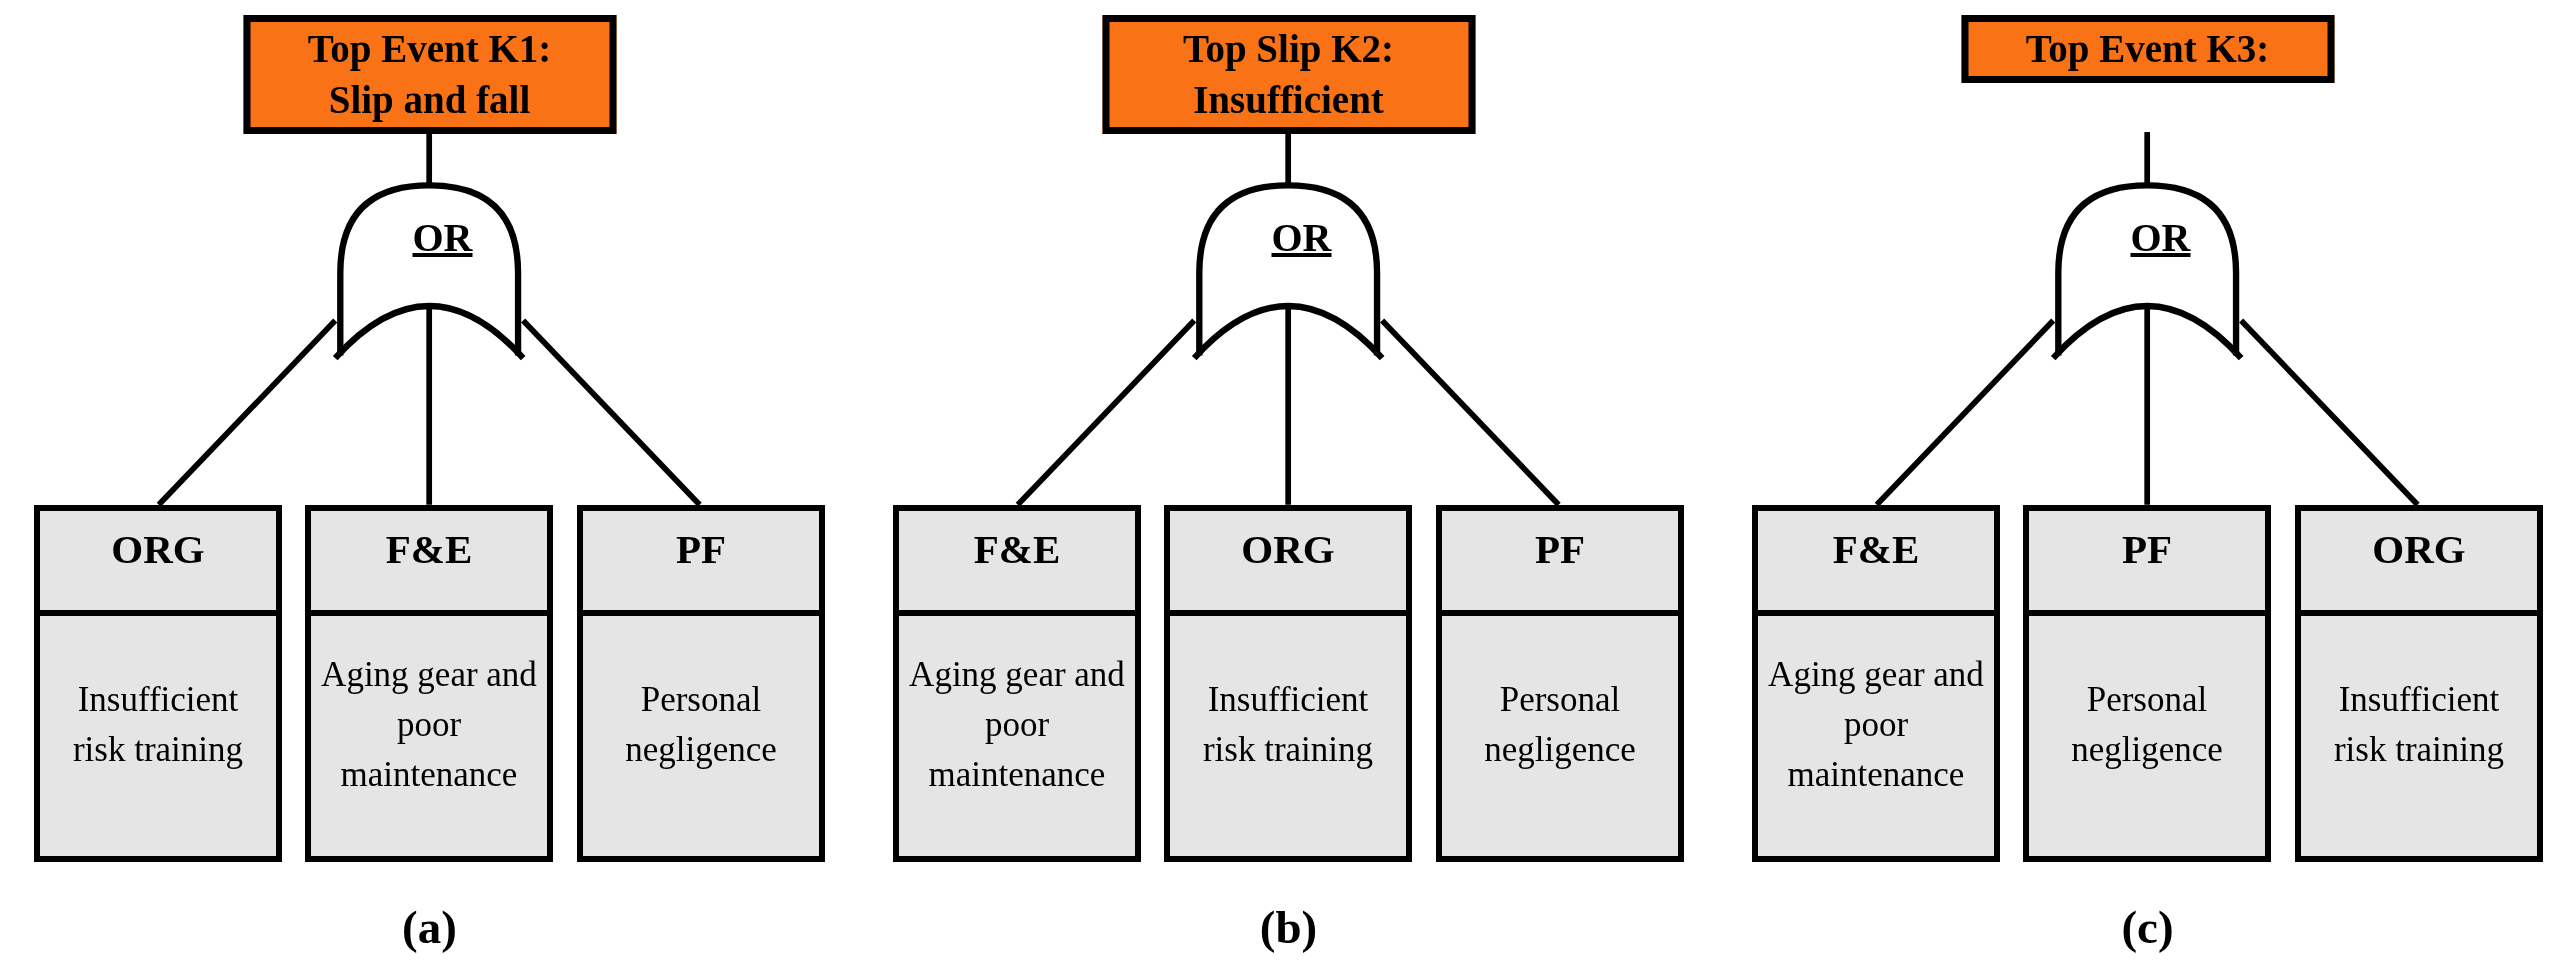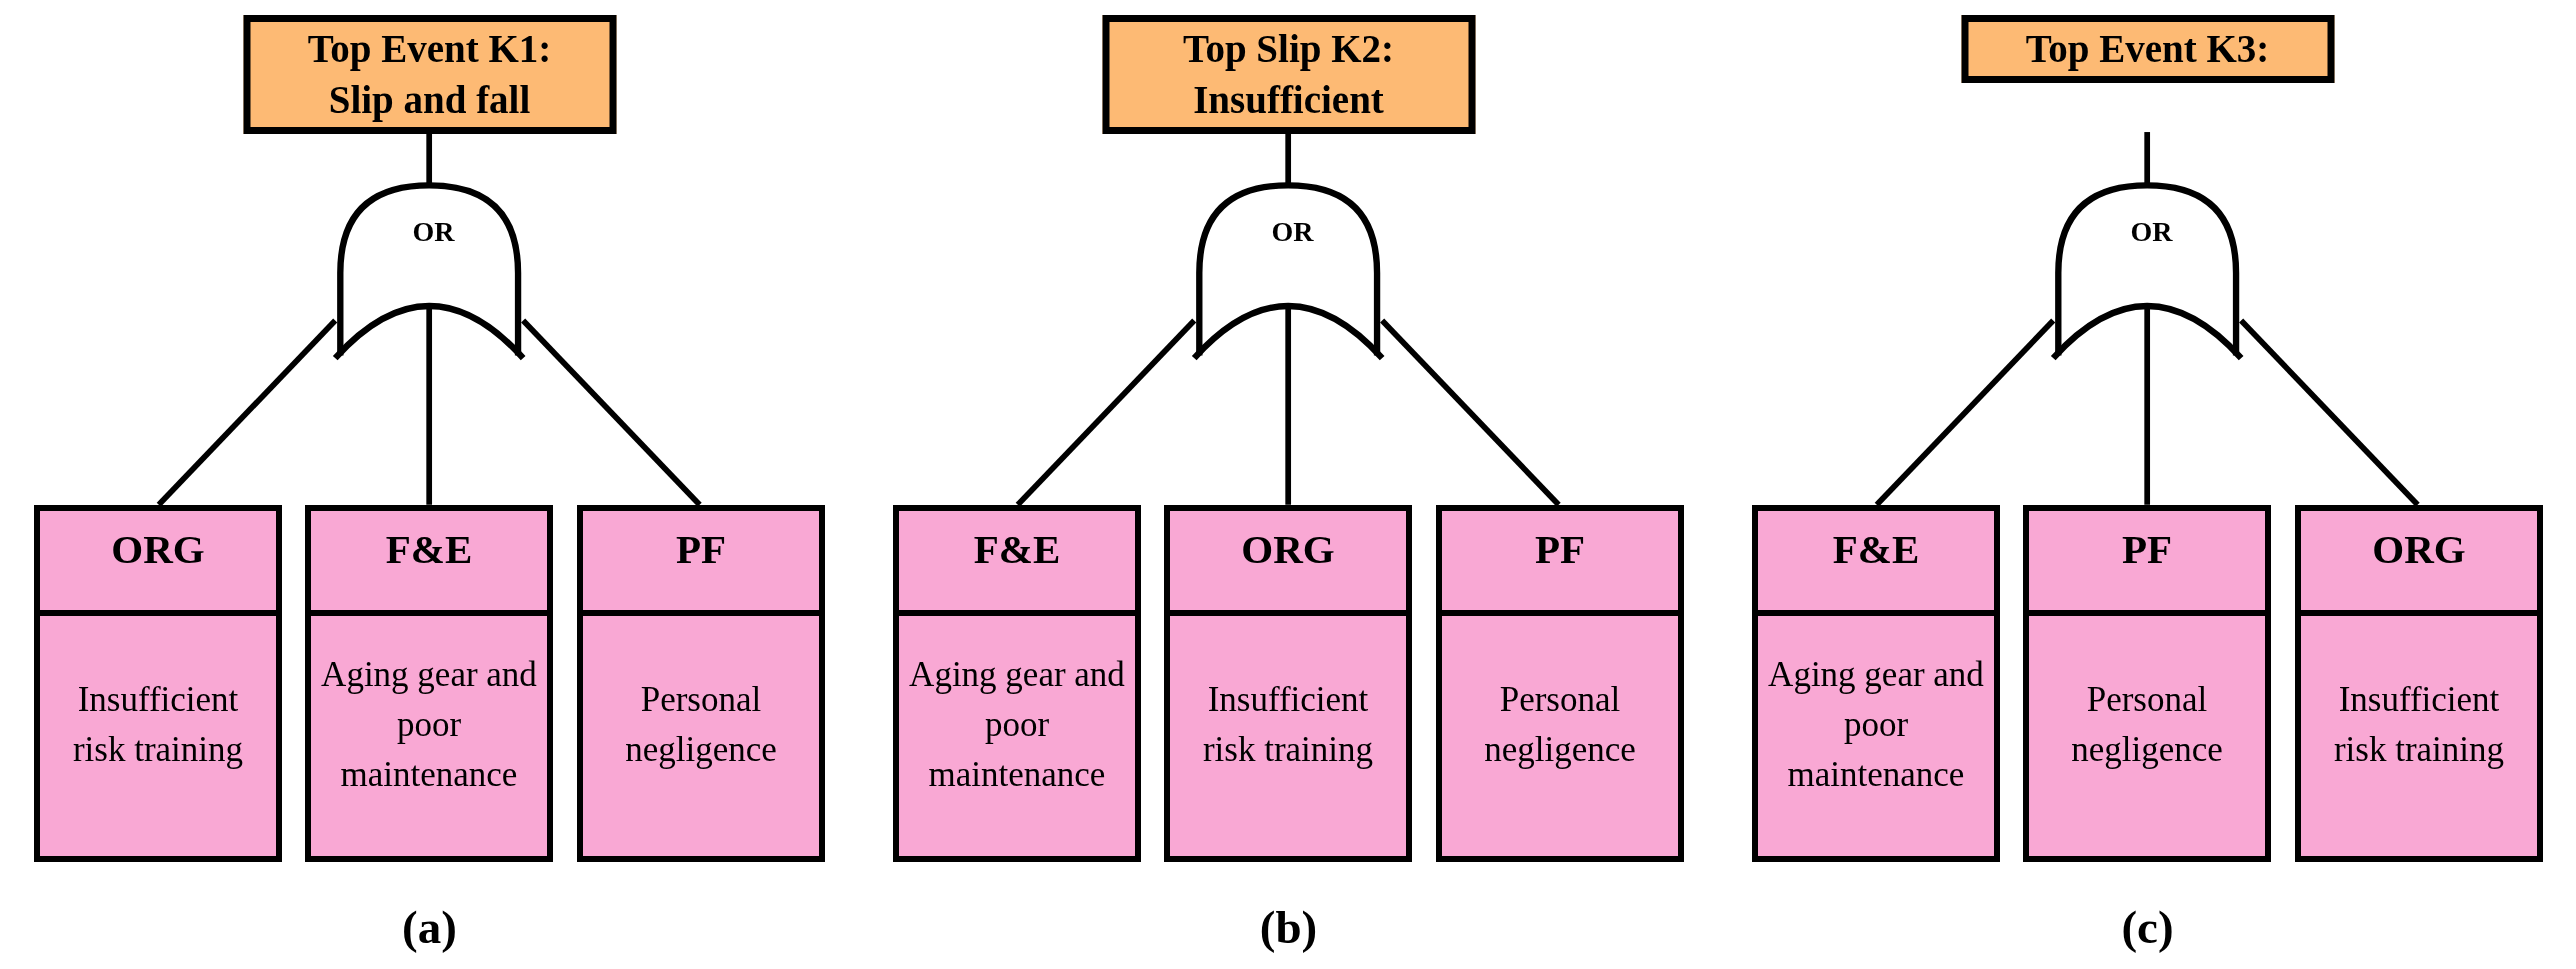--- a/index.html
+++ b/index.html
@@ -30,48 +30,49 @@
     height: 970px;
   }
   .top-event {
     position: absolute;
     top: 15.2px;
     left: 50%;
     transform: translateX(-50%);
     min-width: 373px;
     box-sizing: border-box;
     border: 7.6px solid #000000;
-    background: #fdba74;
+    background: #f97316;
     padding: 1.3px 16.5px;
     text-align: center;
     font-weight: bold;
     font-size: 39px;
     line-height: 51px;
     white-space: nowrap;
     z-index: 2;
   }
   .gate-label {
     position: absolute;
     top: 218px;
-    left: 4px;
+    left: 13px;
     width: 100%;
     text-align: center;
     font-weight: bold;
-    font-size: 28px;
+    font-size: 40px;
     line-height: 1;
     z-index: 3;
+    text-decoration: underline;
   }
   .child-box {
     position: absolute;
     top: 505px;
     width: 248px;
     height: 357px;
     box-sizing: border-box;
     border: 6.3px solid #000000;
-    background: #f9a8d4;
+    background: #e5e5e5;
     z-index: 2;
   }
   .child-box.pos-0 { left: 34px; }
   .child-box.pos-1 { left: 305px; }
   .child-box.pos-2 { left: 577px; }
   .child-header {
     box-sizing: border-box;
     height: 105px;
     border-bottom: 6.3px solid #000000;
     text-align: center;

